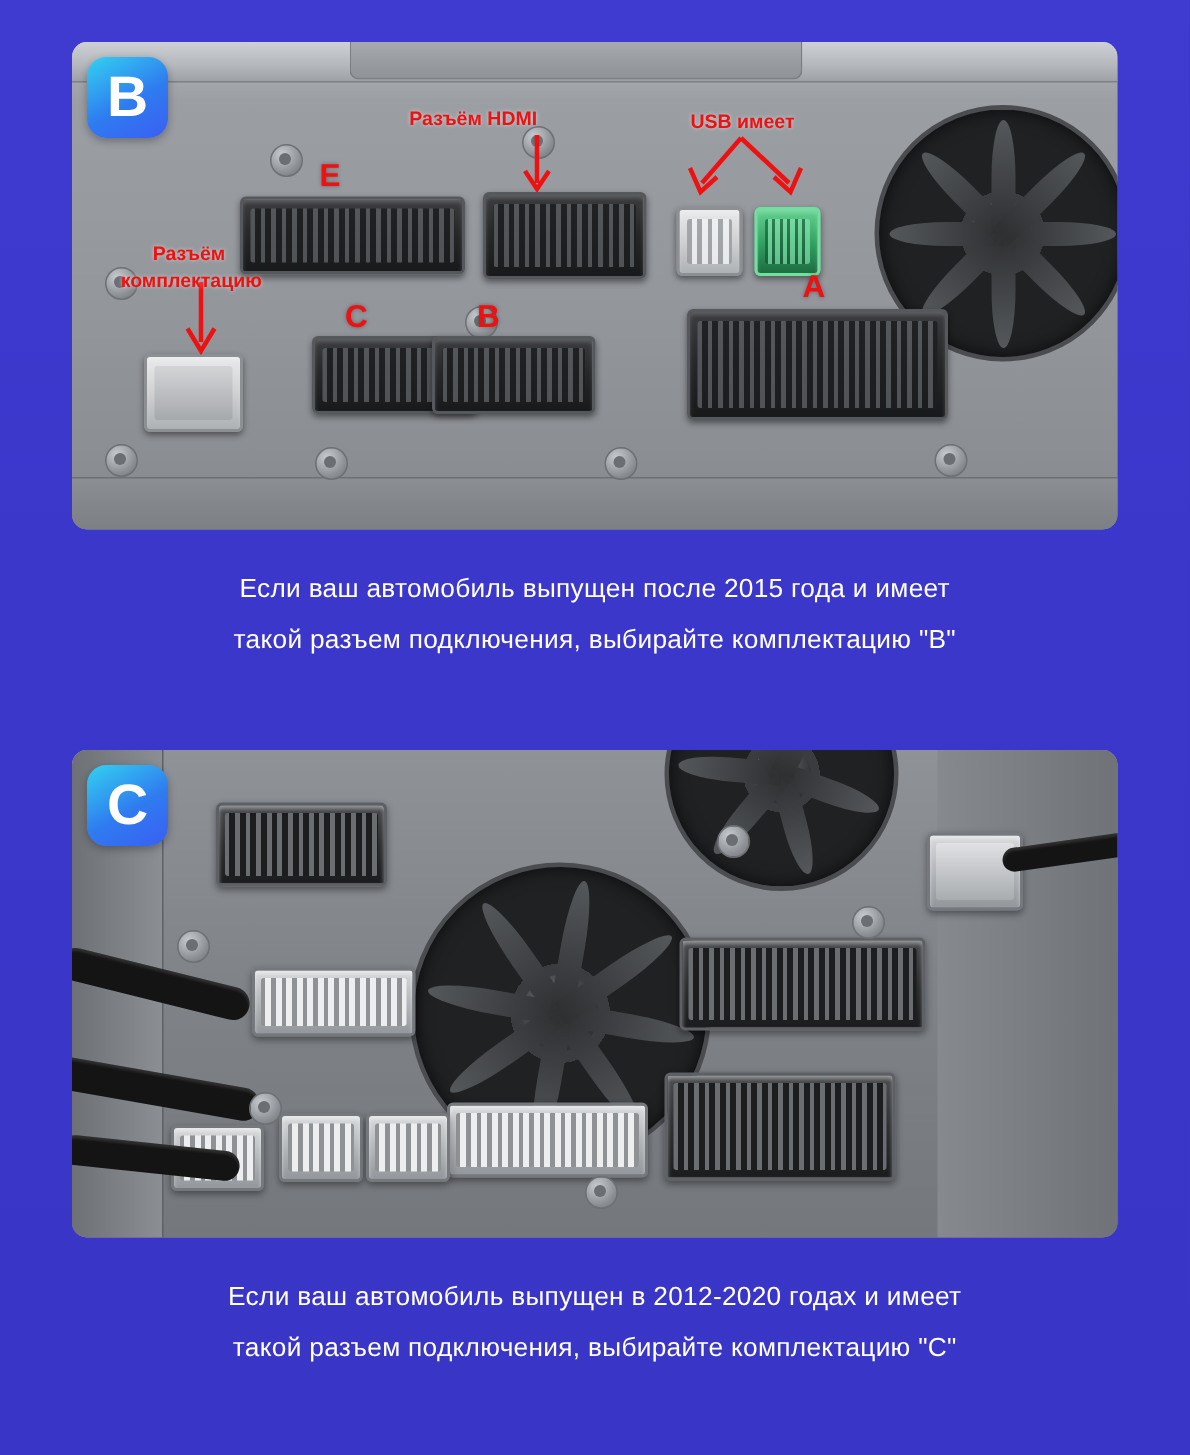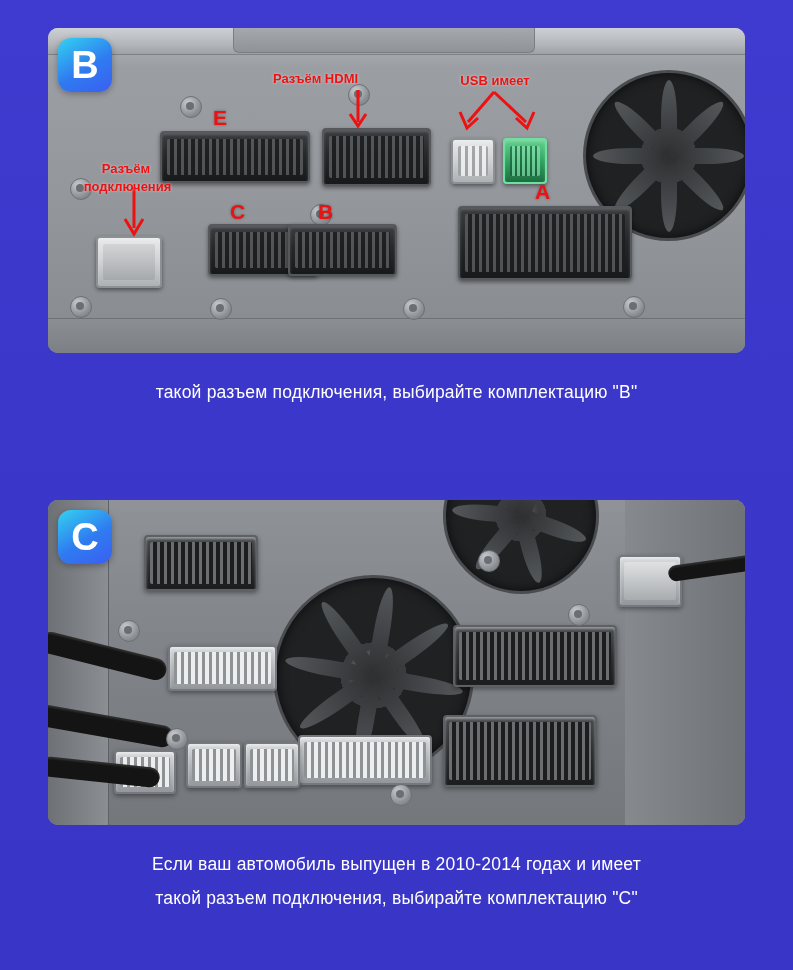--- a/index.html
+++ b/index.html
@@ -296,31 +296,32 @@
         <path d="M100 22 L93 38 L82 28"></path>
       </svg>
       <svg class="arrow" style="left:60px;top:158px;width:52px;height:56px;" viewBox="0 0 52 56">
         <path d="M26 2 L26 42"></path>
           <path d="M17 33 L26 48 L35 33"></path>
       </svg>
 
       <div class="ann" style="left:180px;top:42px;width:175px;">Разъём HDMI</div>
       <div class="ann" style="left:372px;top:44px;width:150px;">USB имеет</div>
       <div class="ann" style="left:8px;top:132px;width:140px;">Разъём</div>
-      <div class="ann" style="left:2px;top:150px;width:155px;">подключения</div>
+      <div class="ann" style="left:2px;top:150px;width:155px;">комплектацию</div>
 
       <div class="label-letter" style="left:165px;top:78px;">E</div>
       <div class="label-letter" style="left:182px;top:172px;">C</div>
       <div class="label-letter" style="left:270px;top:172px;">B</div>
       <div class="label-letter" style="left:487px;top:152px;">A</div>
 
       <div class="badge">B</div>
     </div>
 
     <div class="caption">
+      <div>Если ваш автомобиль выпущен после 2015 года и имеет</div>
       <div>такой разъем подключения, выбирайте комплектацию "B"</div>
     </div>
   </div>
 
   <div class="section section-2">
 
     <div class="photo photo-2">
       <div class="p2-bg"></div>
       <div class="p2-panelL"></div>
       <div class="p2-panelR"></div>
@@ -383,18 +384,18 @@
       <div class="screwring" style="left:70px;top:120px;"></div>
       <div class="screwring" style="left:118px;top:228px;"></div>
       <div class="screwring" style="left:342px;top:284px;"></div>
       <div class="screwring" style="left:520px;top:104px;"></div>
       <div class="screwring" style="left:430px;top:50px;"></div>
 
       <div class="badge">C</div>
     </div>
 
     <div class="caption">
-      <div>Если ваш автомобиль выпущен в 2010-2014 годах и имеет</div>
+      <div>Если ваш автомобиль выпущен в 2012-2020 годах и имеет</div>
       <div>такой разъем подключения, выбирайте комплектацию "C"</div>
     </div>
   </div>
 
 </div>
 
 </body></html>

